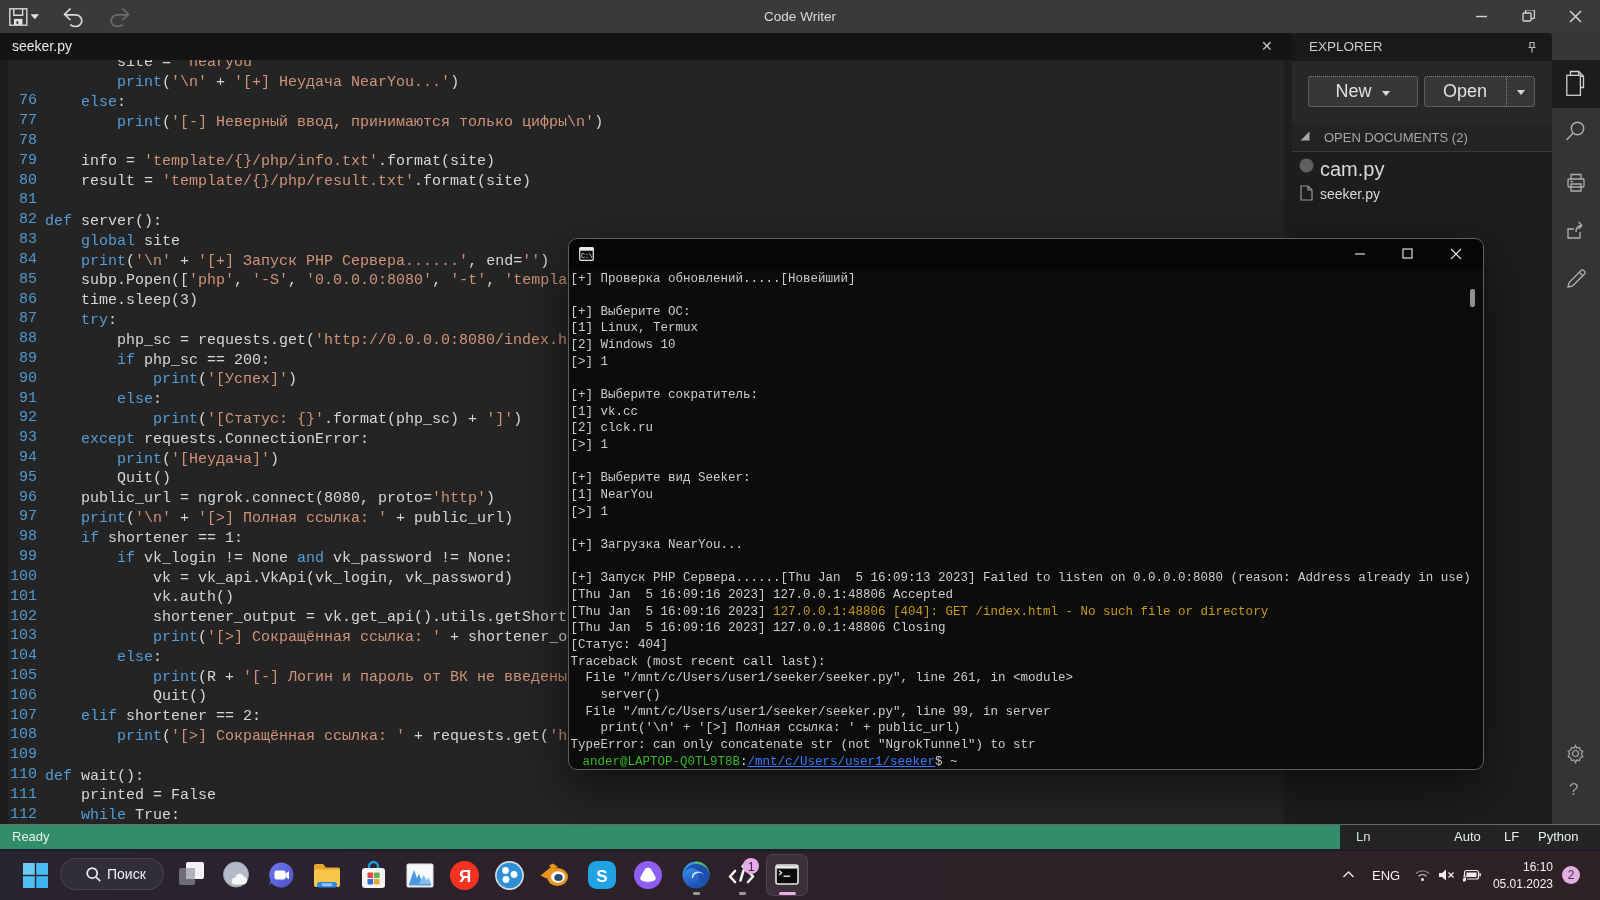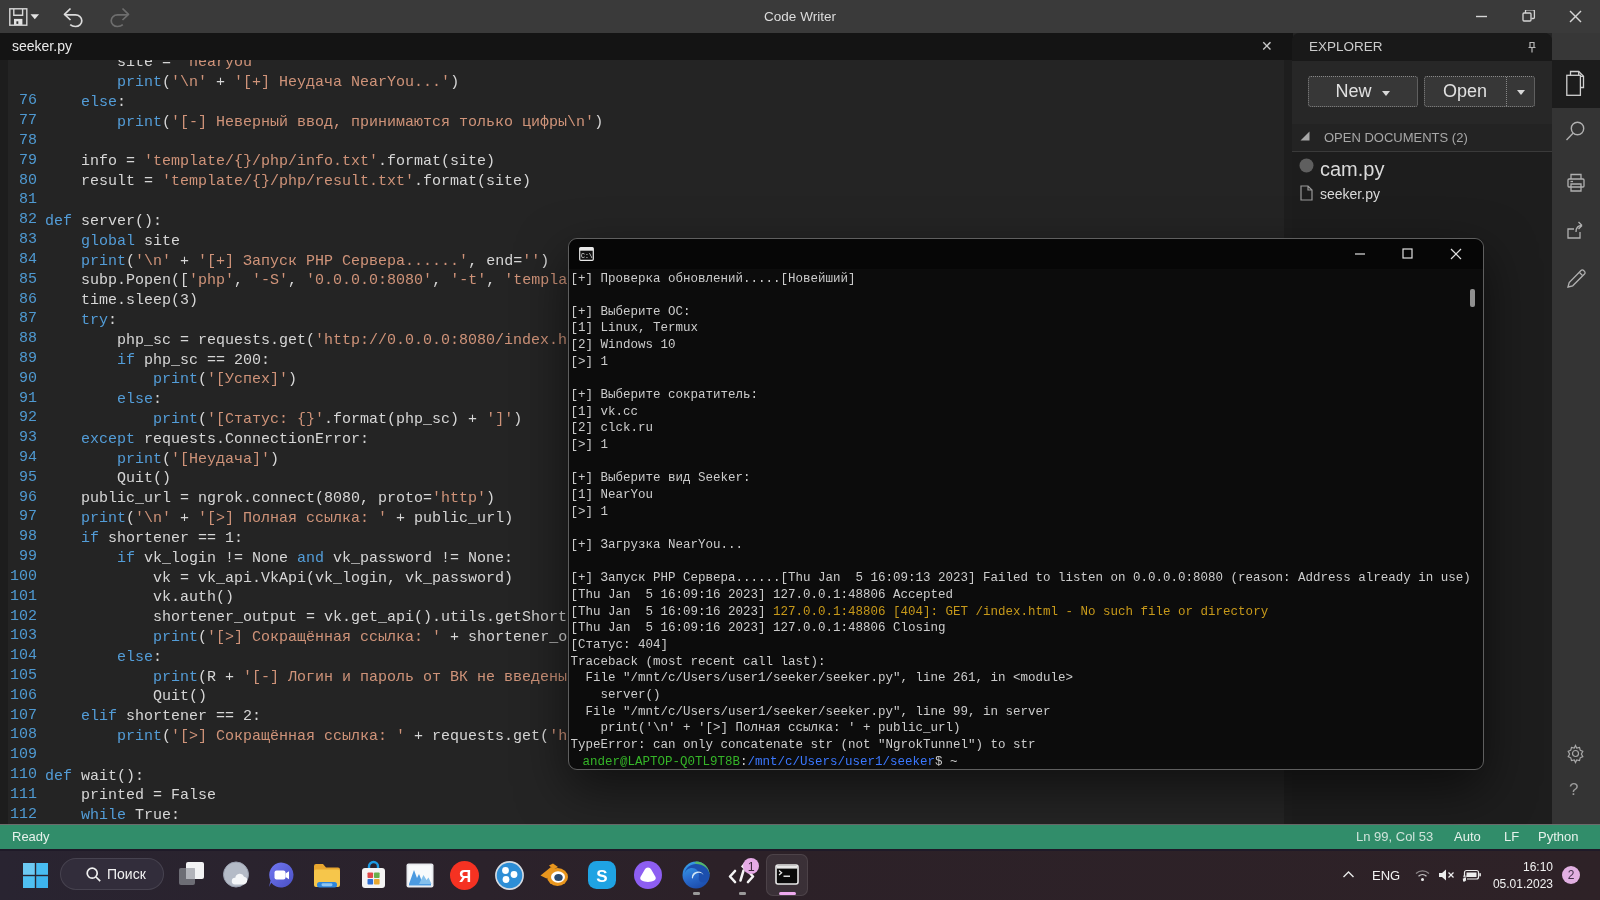--- a/index.html
+++ b/index.html
@@ -32,24 +32,24 @@
   #rstrip { left:1552px; top:33px; width:48px; height:791px; background:#343434; }
   #ricon1bg { left:1552px; top:60px; width:48px; height:48px; background:#1c1c1c; }
   #rtopfill { left:1552px; top:33px; width:48px; height:27px; background:#373737; }
   
   #term { left:568px; top:238px; width:916px; height:532px; background:#0c0c0c; border:1px solid #5f5f5f; border-radius:9px; box-shadow:0 18px 50px rgba(0,0,0,.55); }
   #termhead { position:absolute; left:0; top:0; width:100%; height:30px; background:#060606; border-radius:9px 9px 0 0; }
   #termtitle { position:absolute; left:31px; top:0; height:30px; line-height:30px; color:#f0f0f0; font-size:12.5px; }
   #termbody { position:absolute; left:1.5px; top:31.5px; color:#cccccc; font-size:12.5px; line-height:16.66px; }
   #termbody .y { color:#c7991a; }
   #termbody .g { color:#35b528;padding-left:12px; }
-  #termbody .b { color:#3b78ff; }
+  #termbody .b { color:#3b78ff;text-decoration:underline; }
   #termscroll { position:absolute; right:8px; top:50px; width:5px; height:18px; background:#909090; border-radius:2px; }
   
-  #status { left:0; top:825px; width:1600px; height:24px; background:#318d6a; color:#e6f1eb; font-size:13px; line-height:23px; }
+  #status { left:0; top:825px; width:1340px; height:24px; background:#318d6a; color:#e6f1eb; font-size:13px; line-height:23px; }
   
   #taskbar { left:0; top:849px; width:1600px; height:51px; background:linear-gradient(90deg,#292431,#2c2128 45%,#2e2227); border-top:2px solid #1f1a28; }
   .tbtxt { color:#f2f2f2; font-size:12px; }
 </style>
 </head>
 <body>
 
 <div class="abs" id="titlebar"></div>
 <div class="abs" id="apptitle">Code Writer</div>
 <svg class="abs" style="left:9px;top:8px" width="32" height="19" viewBox="0 0 32 19">

